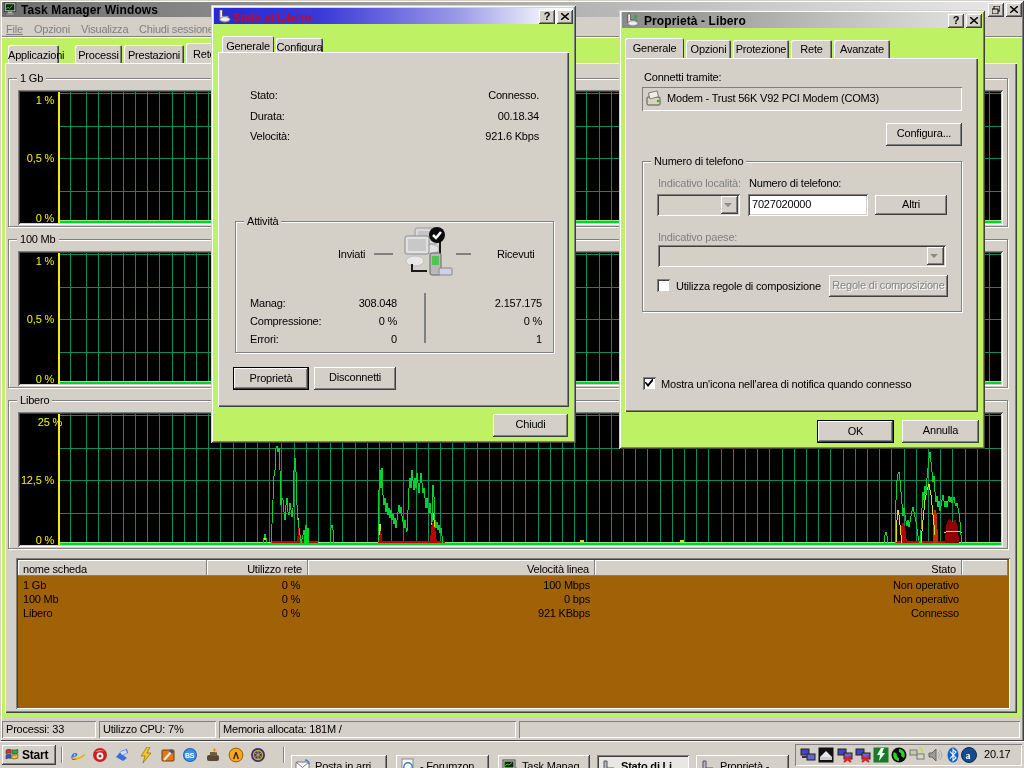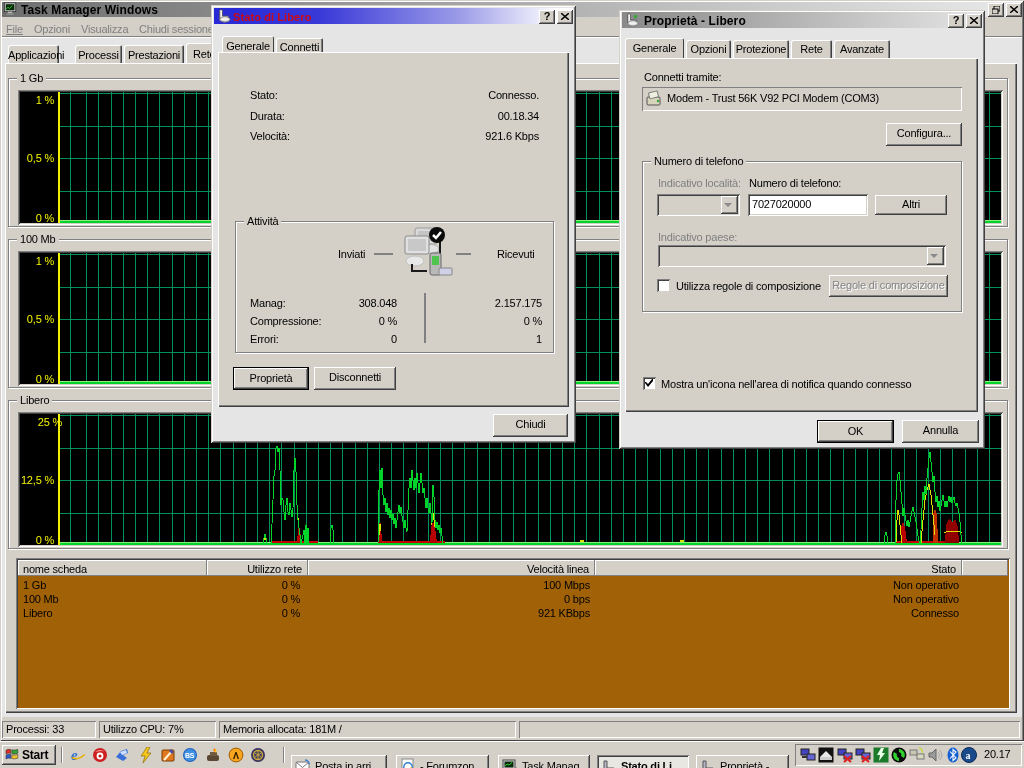--- a/index.html
+++ b/index.html
@@ -1,20 +1,20 @@
 <!DOCTYPE html>
 <html><head><meta charset="utf-8">
 <style>
 * { margin:0; padding:0; box-sizing:border-box; }
 html,body { width:1024px; height:768px; overflow:hidden; }
 body { font-family:"Liberation Sans", sans-serif; font-size:11px; background:#d4d0c8; color:#000; letter-spacing:-0.2px; }
 .abs { position:absolute; }
 #desktop { position:relative; width:1024px; height:768px; }
 
-.win { background:#e5e5e5; box-shadow: inset 1px 1px 0 #d4d0c8, inset -1px -1px 0 #404040, inset 2px 2px 0 #ffffff, inset -2px -2px 0 #808080; }
+.win { background:#bef264; box-shadow: inset 1px 1px 0 #d4d0c8, inset -1px -1px 0 #404040, inset 2px 2px 0 #ffffff, inset -2px -2px 0 #808080; }
 .btn { background:#d4d0c8; box-shadow: inset -1px -1px 0 #404040, inset 1px 1px 0 #ffffff, inset -2px -2px 0 #808080, inset 2px 2px 0 #d4d0c8; }
 .btn-def { background:#d4d0c8; border:1px solid #000; box-shadow: inset -1px -1px 0 #404040, inset 1px 1px 0 #ffffff, inset -2px -2px 0 #808080; }
 .sunk { box-shadow: inset 1px 1px 0 #808080, inset -1px -1px 0 #ffffff, inset 2px 2px 0 #404040, inset -2px -2px 0 #d4d0c8; }
 .sunk1 { box-shadow: inset 1px 1px 0 #808080, inset -1px -1px 0 #ffffff; }
 .group { border:1px solid #808080; box-shadow: 1px 1px 0 #ffffff, inset 1px 1px 0 #ffffff; }
 .glabel { position:absolute; top:-7px; left:8px; background:#d4d0c8; padding:0 3px; }
 .tab { position:absolute; background:#d4d0c8; box-shadow: inset 1px 1px 0 #ffffff, inset -1px 0 0 #404040, inset -2px 0 0 #808080; border-top-right-radius:2px; border-top-left-radius:2px; text-align:center; }
 .titletext { font-weight:bold; font-size:11px; white-space:nowrap; letter-spacing:0.1px; }
 .cap-btn { background:#d4d0c8; box-shadow: inset -1px -1px 0 #404040, inset 1px 1px 0 #ffffff, inset -2px -2px 0 #808080, inset 2px 2px 0 #d4d0c8; font-weight:bold; text-align:center; }
 .gray { color:#808080; }
@@ -195,21 +195,21 @@
     </div>
     <div class="abs titletext" style="left:22px;top:6px;color:#cc0a16;">Stato di Libero</div>
     <div class="abs cap-btn" style="left:328px;top:5px;width:16px;height:14px;"><span style="position:relative;top:0px;">?</span></div>
     <div class="abs cap-btn" style="left:346px;top:5px;width:16px;height:14px;">
         <svg width="8" height="7" viewBox="0 0 8 7" style="position:absolute;left:4px;top:3px;">
           <path d="M0,0 L8,7 M8,0 L0,7" stroke="#000" stroke-width="1.4"></path>
         </svg>
       </div>
 
     <div class="tab" style="left:11px;top:31px;width:52px;height:21px;padding-top:4px;box-shadow: inset 1px 1px 0 #ffffff, inset -1px 0 0 #404040;">Generale</div>
-    <div class="tab" style="left:65px;top:33px;width:47px;height:19px;padding-top:3px;">Connetti</div>
+    <div class="tab" style="left:65px;top:33px;width:47px;height:19px;padding-top:3px;">Configura</div>
 
     <div class="abs" style="left:7px;top:47px;width:351px;height:355px;background:#d4d0c8;box-shadow: inset 1px 1px 0 #ffffff, inset -1px -1px 0 #404040, inset -2px -2px 0 #808080;"></div>
 
     <div class="abs" style="left:39px;top:84px;">Stato:</div>
     <div class="abs" style="left:178px;top:84px;width:150px;text-align:right;">Connesso.</div>
     <div class="abs" style="left:39px;top:105px;">Durata:</div>
     <div class="abs" style="left:178px;top:105px;width:150px;text-align:right;">00.18.34</div>
     <div class="abs" style="left:39px;top:125px;">Velocità:</div>
     <div class="abs" style="left:178px;top:125px;width:150px;text-align:right;">921.6 Kbps</div>
 

